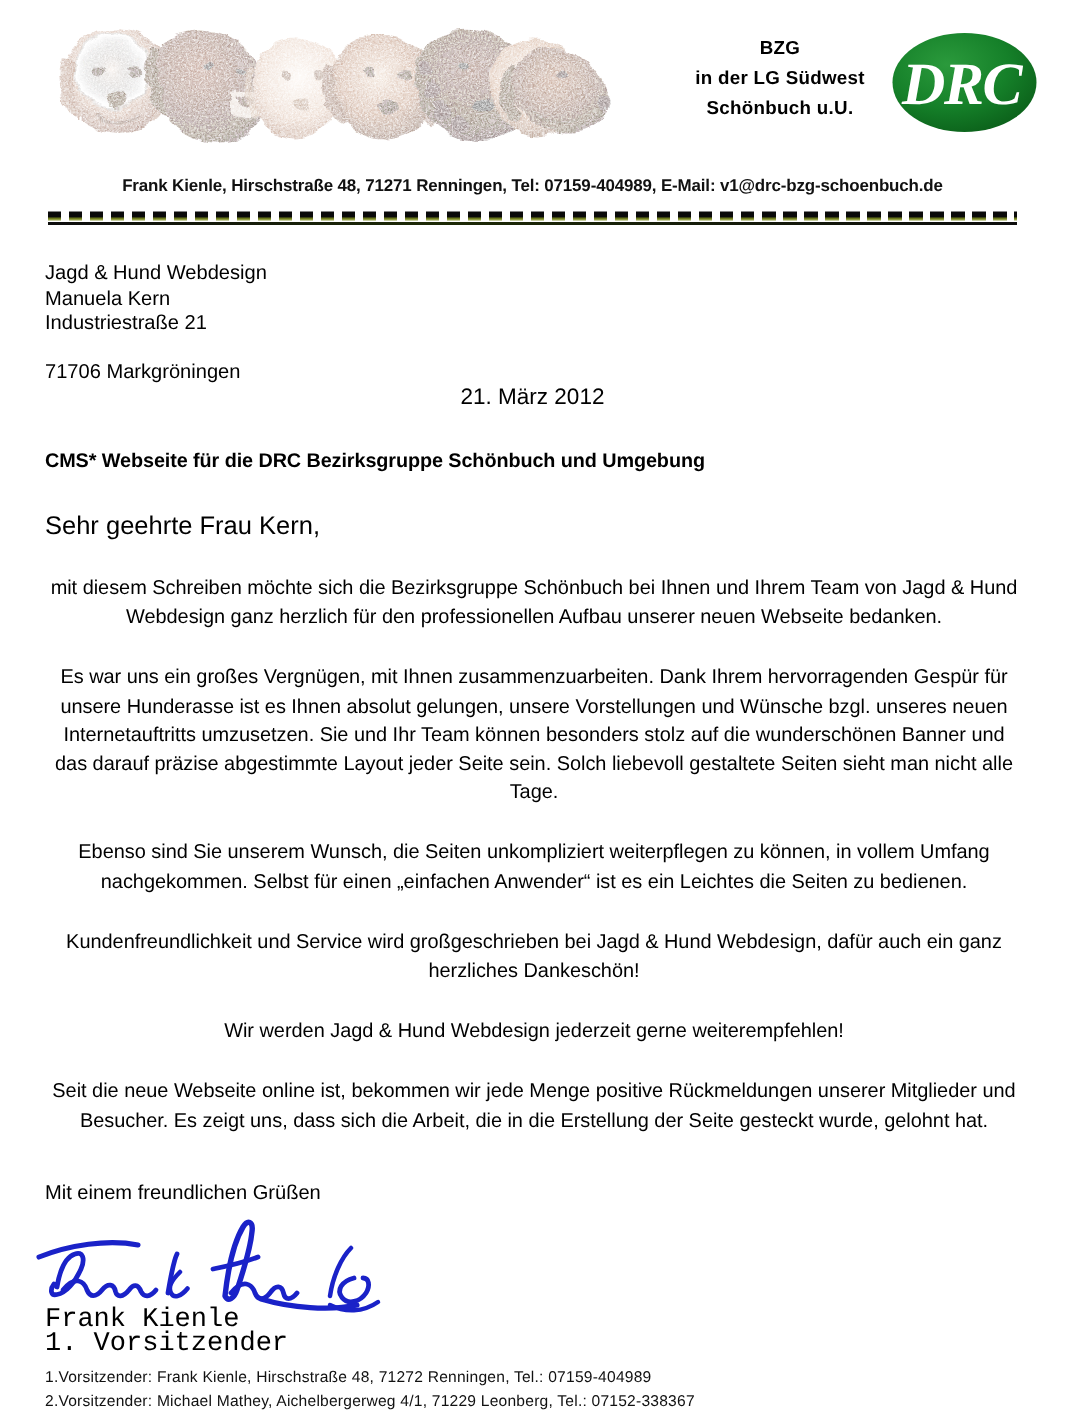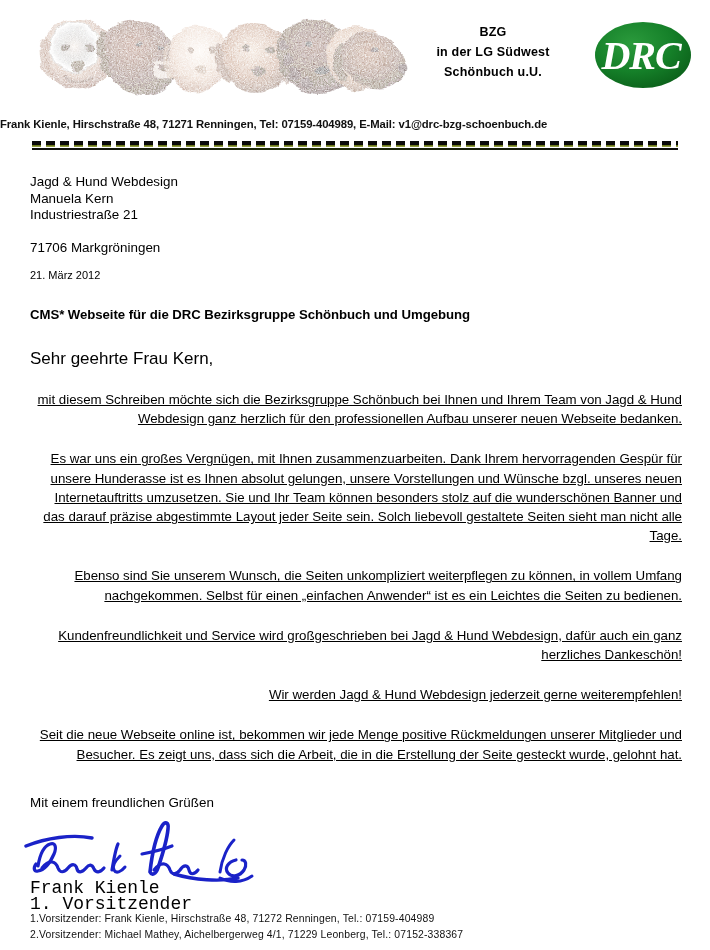--- a/index.html
+++ b/index.html
@@ -34,21 +34,21 @@
     position: absolute;
     left: 16px;
     top: 2px;
     width: 372px;
     height: 84px;
   }
   .dog-strip svg { display: block; width: 100%; height: 100%; }
 
   .org-block {
     position: absolute;
-    left: 393px;
+    left: 420px;
     top: 10px;
     width: 160px;
     text-align: center;
     font-weight: bold;
     font-size: 12.5px;
     line-height: 20px;
     letter-spacing: 0.2px;
   }
   .org-block div { white-space: nowrap; }
 
@@ -57,20 +57,21 @@
     left: 573px;
     top: 7px;
     width: 106px;
     height: 72px;
   }
   .drc-logo svg { display: block; width: 100%; height: 100%; }
 
   
   .contact-line {
     margin: 6px 0 0 0;
+    text-align: center;
     font-size: 11.3px;
     font-weight: bold;
     letter-spacing: -0.1px;
     color: #111;
     white-space: nowrap;
   }
 
   
   .rule-wrap {
     margin: 11px 32px 0 32px;
@@ -114,46 +115,44 @@
 
   .recipient {
     margin-top: 22px;
     font-size: 13.4px;
     line-height: 16.5px;
   }
   .recipient div { white-space: nowrap; }
   .recipient .spacer { height: 16px; }
 
   .date-line {
-    margin-top: 13px;
-    text-align: left;
-    font-size: 11px;
+    text-align: center;
+    font-size: 15px;
     padding-right: 2px;
   }
 
   .subject {
     margin-top: 26px;
     font-size: 13.2px;
     font-weight: bold;
     letter-spacing: -0.05px;
   }
 
   .salutation {
     margin-top: 27px;
     font-size: 17px;
   }
 
   .para {
     margin-top: 21px;
     font-size: 13.3px;
     line-height: 19.2px;
-    text-align: right;
+    text-align: center;
     max-width: 652px;
     letter-spacing: -0.02px;
-    text-decoration: underline;
   }
 
   .closing {
     margin-top: 31px;
     font-size: 13.4px;
   }
 
   
   .signature {
     margin-top: 4px;

